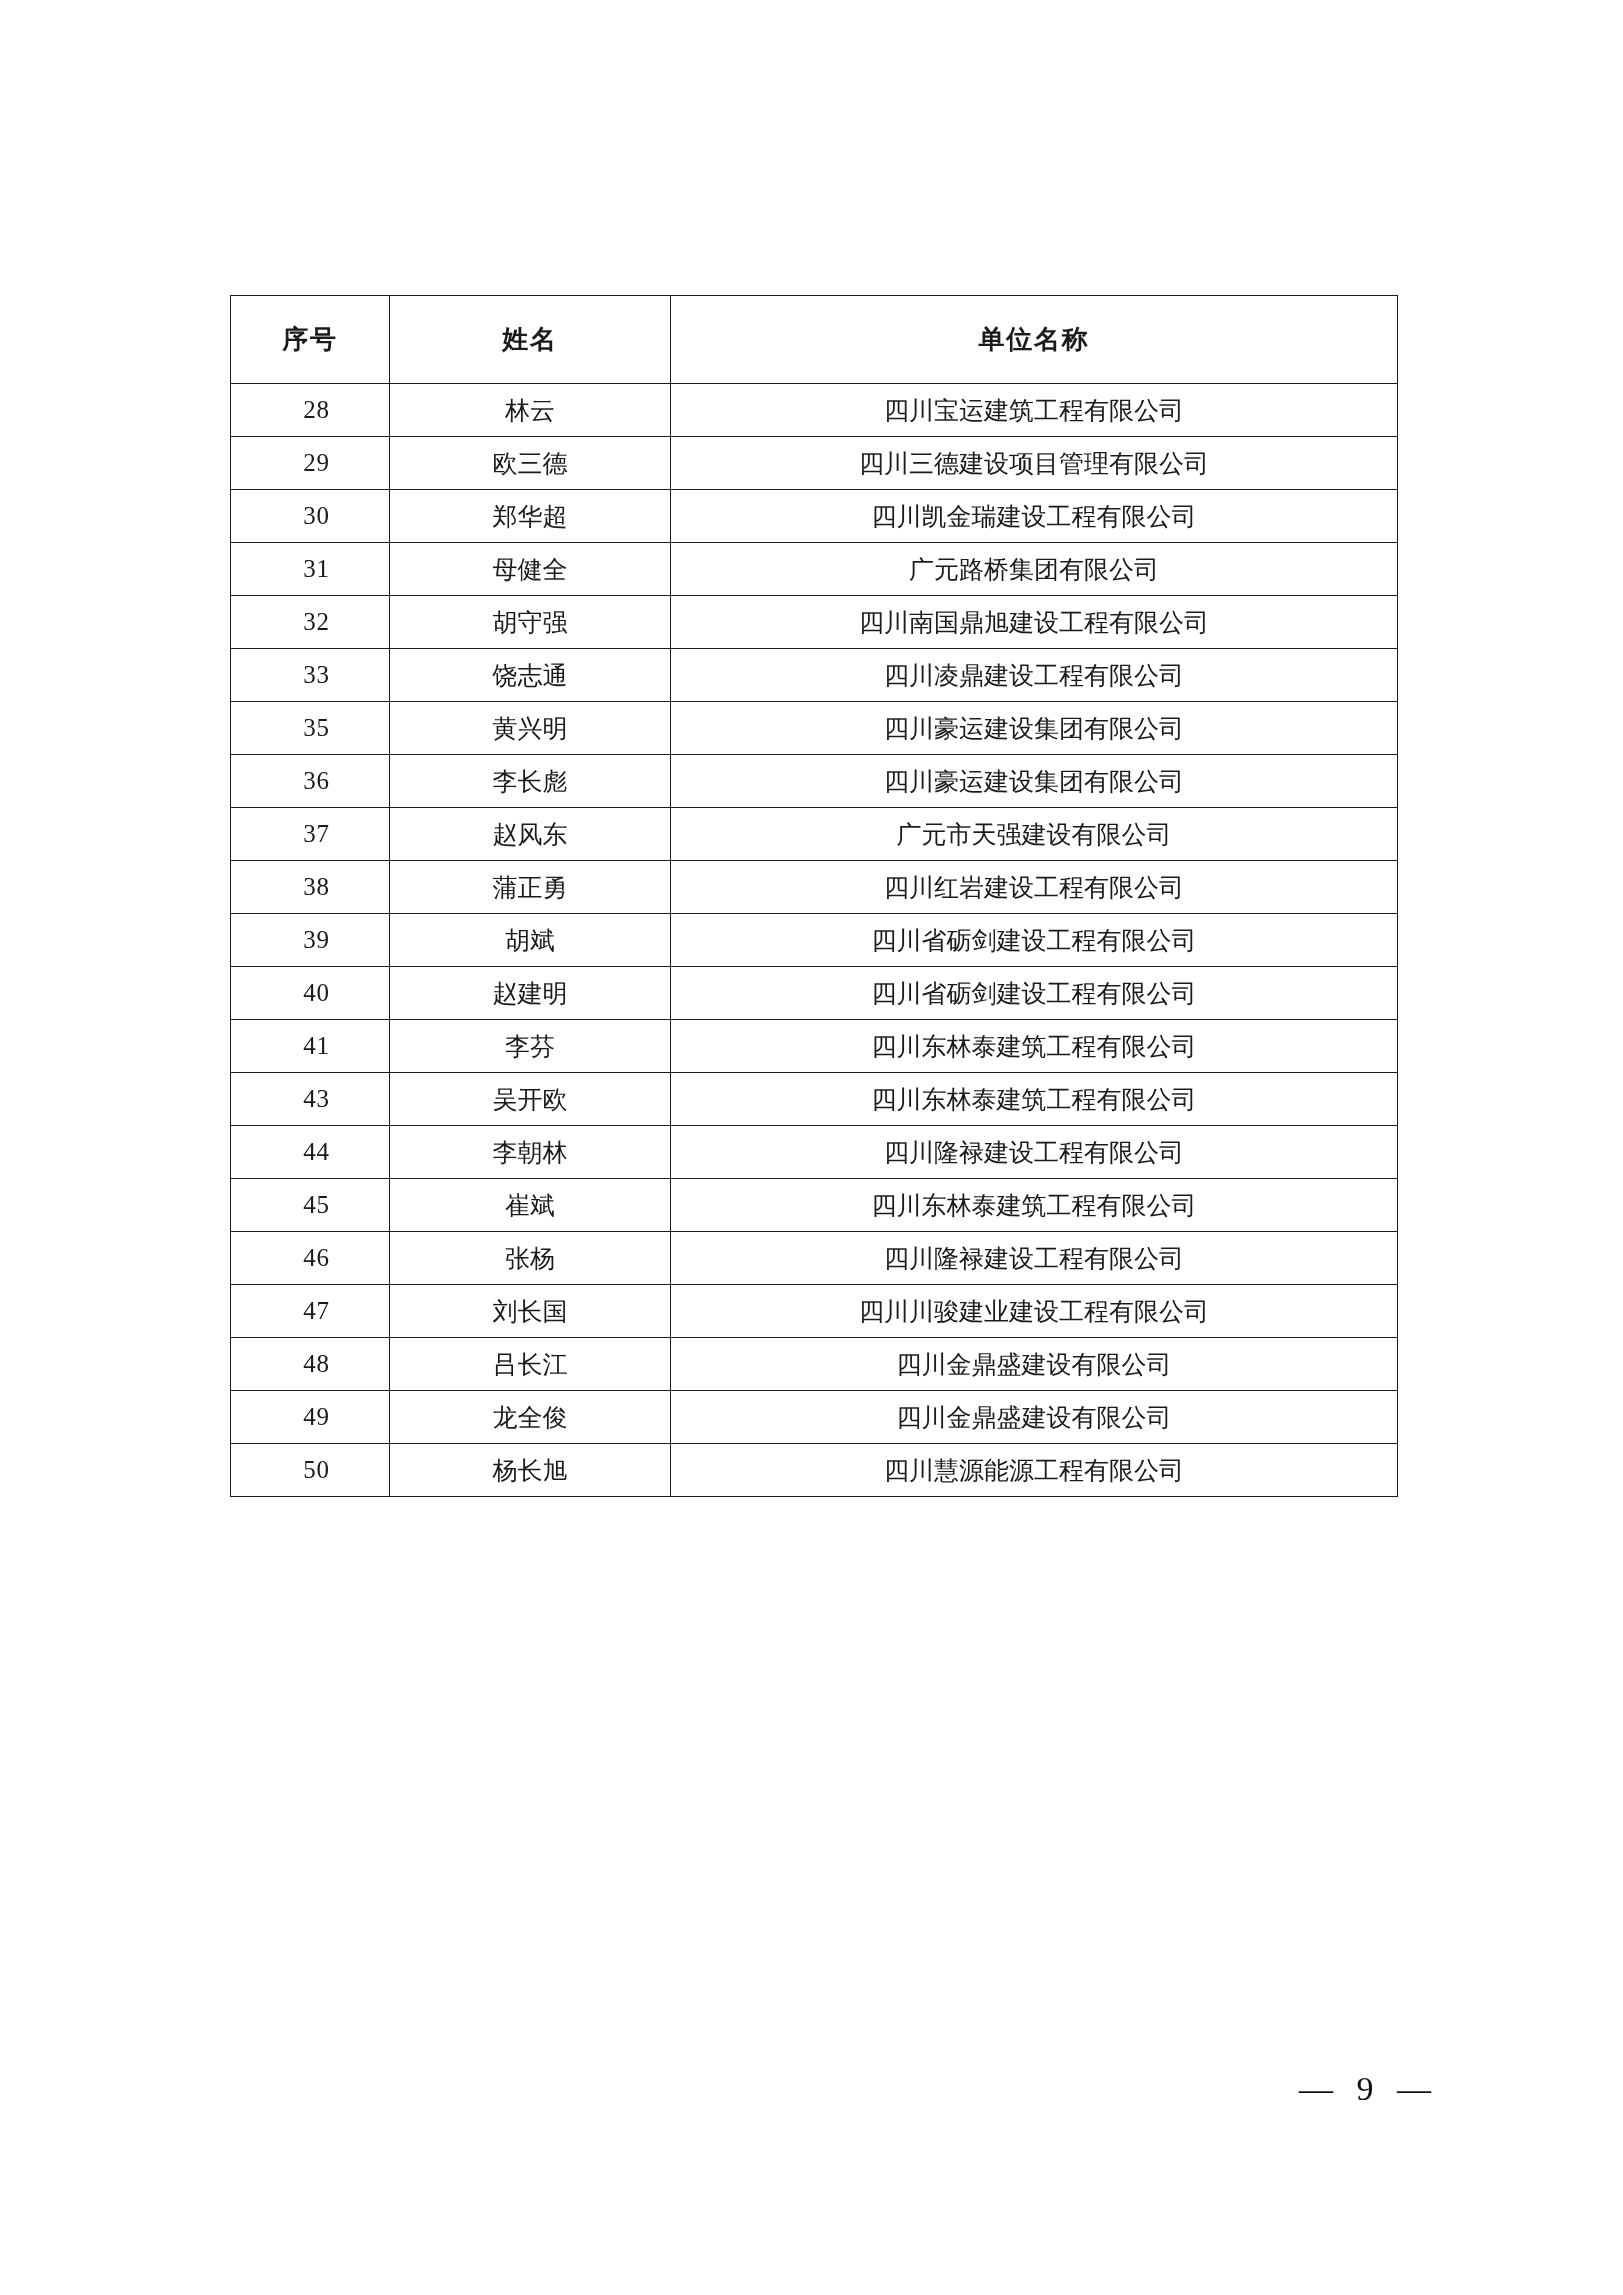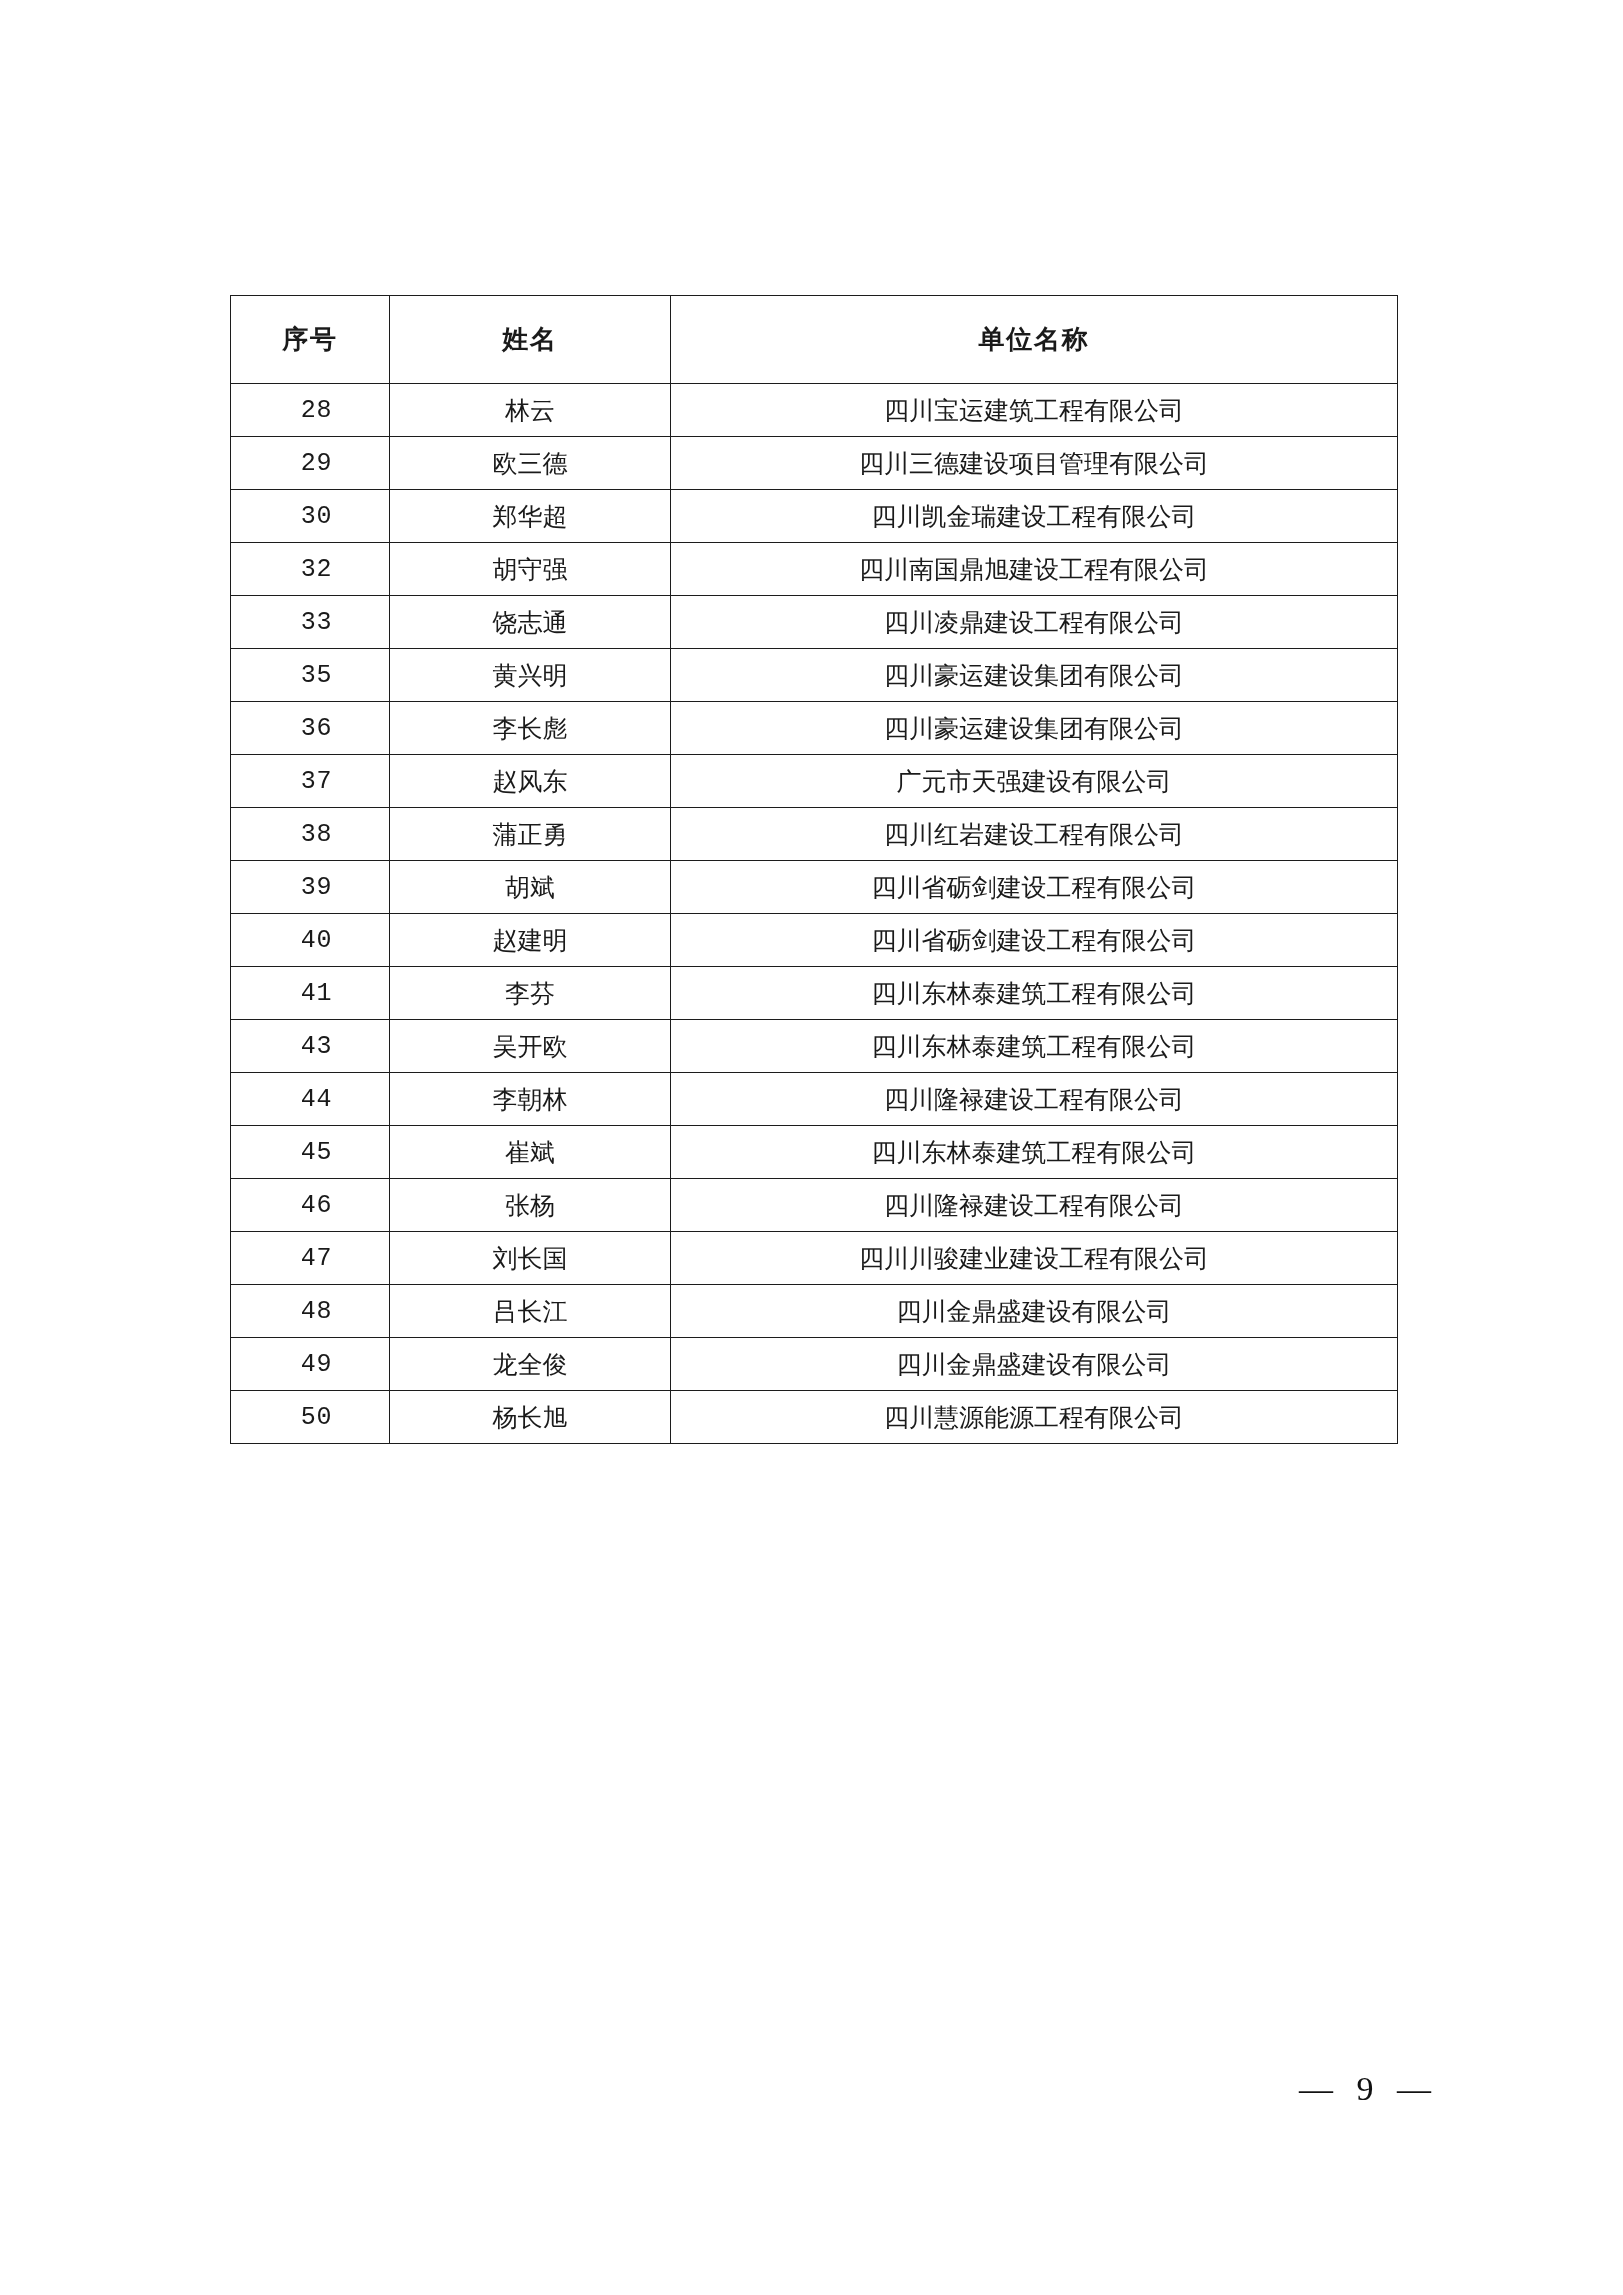--- a/index.html
+++ b/index.html
@@ -48,21 +48,21 @@
     font-weight: bold;
     font-size: 26px;
     letter-spacing: 1.7px;
   }
   table.roster td {
     height: 52px;
     font-size: 25px;
     font-weight: normal;
   }
   table.roster td.no-cell {
-    font-family: Liberation Mono, monospace;
+    font-family: Liberation Serif, serif;
     letter-spacing: 0.8px;
     padding-left: 13px;
   }
   .page-footer {
     position: absolute;
     left: 1272px;
     top: 2070px;
     width: 186px;
     text-align: center;
     font-size: 34px;
@@ -101,20 +101,25 @@
           <td class="no-cell">29</td>
           <td>欧三德</td>
           <td>四川三德建设项目管理有限公司</td>
         </tr>
         <tr>
           <td class="no-cell">30</td>
           <td>郑华超</td>
           <td>四川凯金瑞建设工程有限公司</td>
         </tr>
         <tr>
+          <td class="no-cell">31</td>
+          <td>母健全</td>
+          <td>广元路桥集团有限公司</td>
+        </tr>
+        <tr>
           <td class="no-cell">32</td>
           <td>胡守强</td>
           <td>四川南国鼎旭建设工程有限公司</td>
         </tr>
         <tr>
           <td class="no-cell">33</td>
           <td>饶志通</td>
           <td>四川凌鼎建设工程有限公司</td>
         </tr>
         <tr>

